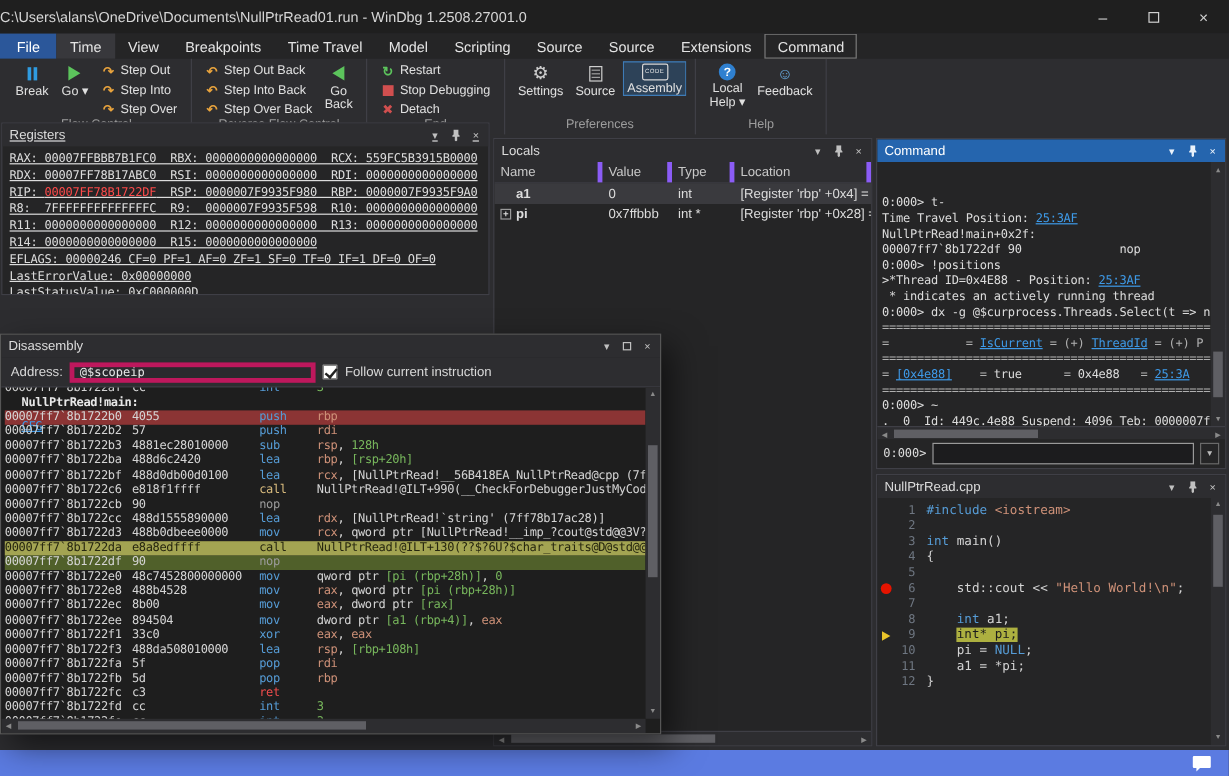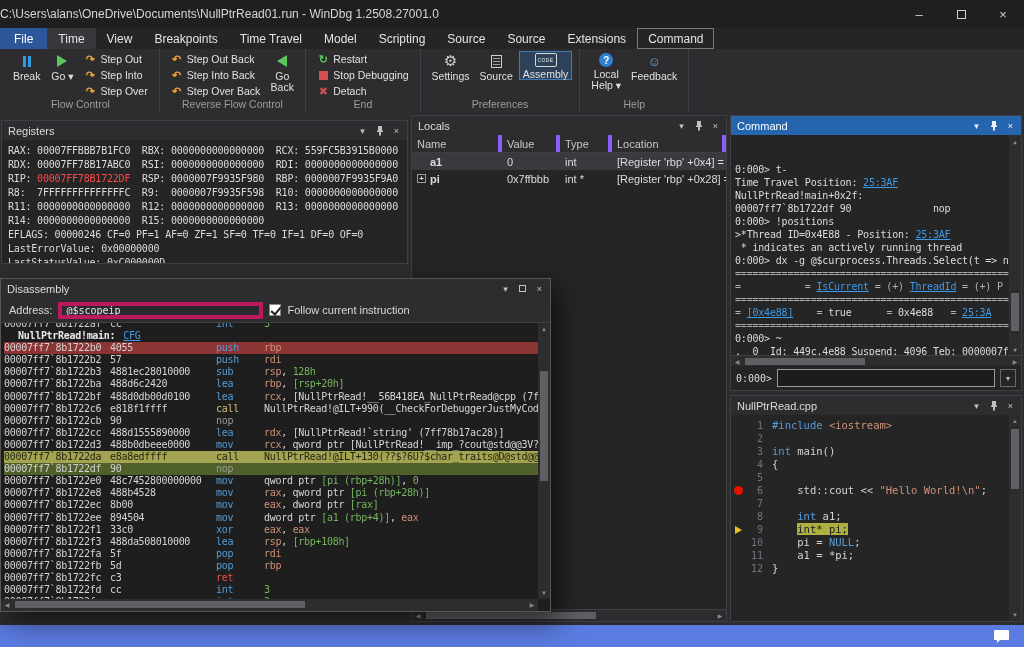--- a/index.html
+++ b/index.html
@@ -58,21 +58,21 @@
 
   
   .panel{position:absolute;background:#252526;border:1px solid #3f3f46;display:flex;
     flex-direction:column;overflow:hidden;}
   .panel-title{height:19px;min-height:19px;background:#2d2d30;display:flex;align-items:center;
     padding:0 2px 0 6px;font-size:11px;color:#dcdcdc;}
   .pt-icons{margin-left:auto;display:flex;align-items:center;}
   .pt-icon{width:17px;height:16px;display:flex;align-items:center;justify-content:center;
     color:#c0c0c0;font-size:9px;}
   .pt-icon .sq{width:7px;height:7px;border:1px solid currentColor;display:block;}
-  #panel-registers{left:1px;top:120px;width:407px;height:144px;}
+  #panel-registers{left:1px;top:102px;width:407px;height:144px;text-decoration:underline;}
   #panel-locals{left:411px;top:115px;width:316px;height:507px;}
   #panel-command{left:730px;top:115px;width:292px;height:276px;}
   #panel-command .panel-title{background:#2565ae;color:#fff;}
   #panel-command .pt-icon{color:#eaf2fb;}
   #panel-source{left:730px;top:395px;width:292px;height:227px;}
   #panel-disasm{left:0;top:278px;width:551px;height:334px;z-index:60;border:1px solid #565656;
     box-shadow:8px 10px 26px rgba(0,0,0,.55);}
 
   
   #reg-lines{flex:1;padding:4px 6px;font-family:"DejaVu Sans Mono","Liberation Mono",monospace;
@@ -123,21 +123,21 @@
   .d-addr{width:106px;flex:none;}
   .d-bytes{width:106px;flex:none;}
   .d-mn{width:48px;flex:none;}
   .d-ops{flex:1;overflow:hidden;}
   .mn-kw{color:#569cd6;}.mn-call{color:#d7ba7d;}.mn-ret{color:#f14c4c;}.mn-nop{color:#9b9b9b;}
   .seg-reg{color:#ce9178;}.seg-num{color:#77b65c;}.seg-sym{color:#d4d4d4;}
   .hl-bp{background:#8b3434;}
   .hl-prev{background:#a3a452;}
   .hl-prev span{color:#26260f !important;}
   .hl-cur{background:#50602a;}
-  .dis-label{padding-left:14px;gap:8px;}
+  .dis-label{padding-left:14px;gap:8px;flex-direction:column;}
   .d-symname{font-weight:bold;color:#e8e8e8;}
   .d-link{color:#3e9ae8;text-decoration:underline;}
 
   
   #src-lines{flex:1;position:relative;padding:4px 12px 0 0;overflow:hidden;
     font-family:"DejaVu Sans Mono","Liberation Mono",monospace;font-size:10.5px;}
   .src-line{display:flex;height:13px;line-height:13px;white-space:pre;color:#d4d4d4;}
   .src-gutter{width:15px;flex:none;display:flex;align-items:center;justify-content:center;}
   .bp-dot{width:9px;height:9px;border-radius:50%;background:#e51400;display:block;}
   .cur-arrow{display:block;width:0;height:0;border-left:7px solid #e9c32a;

